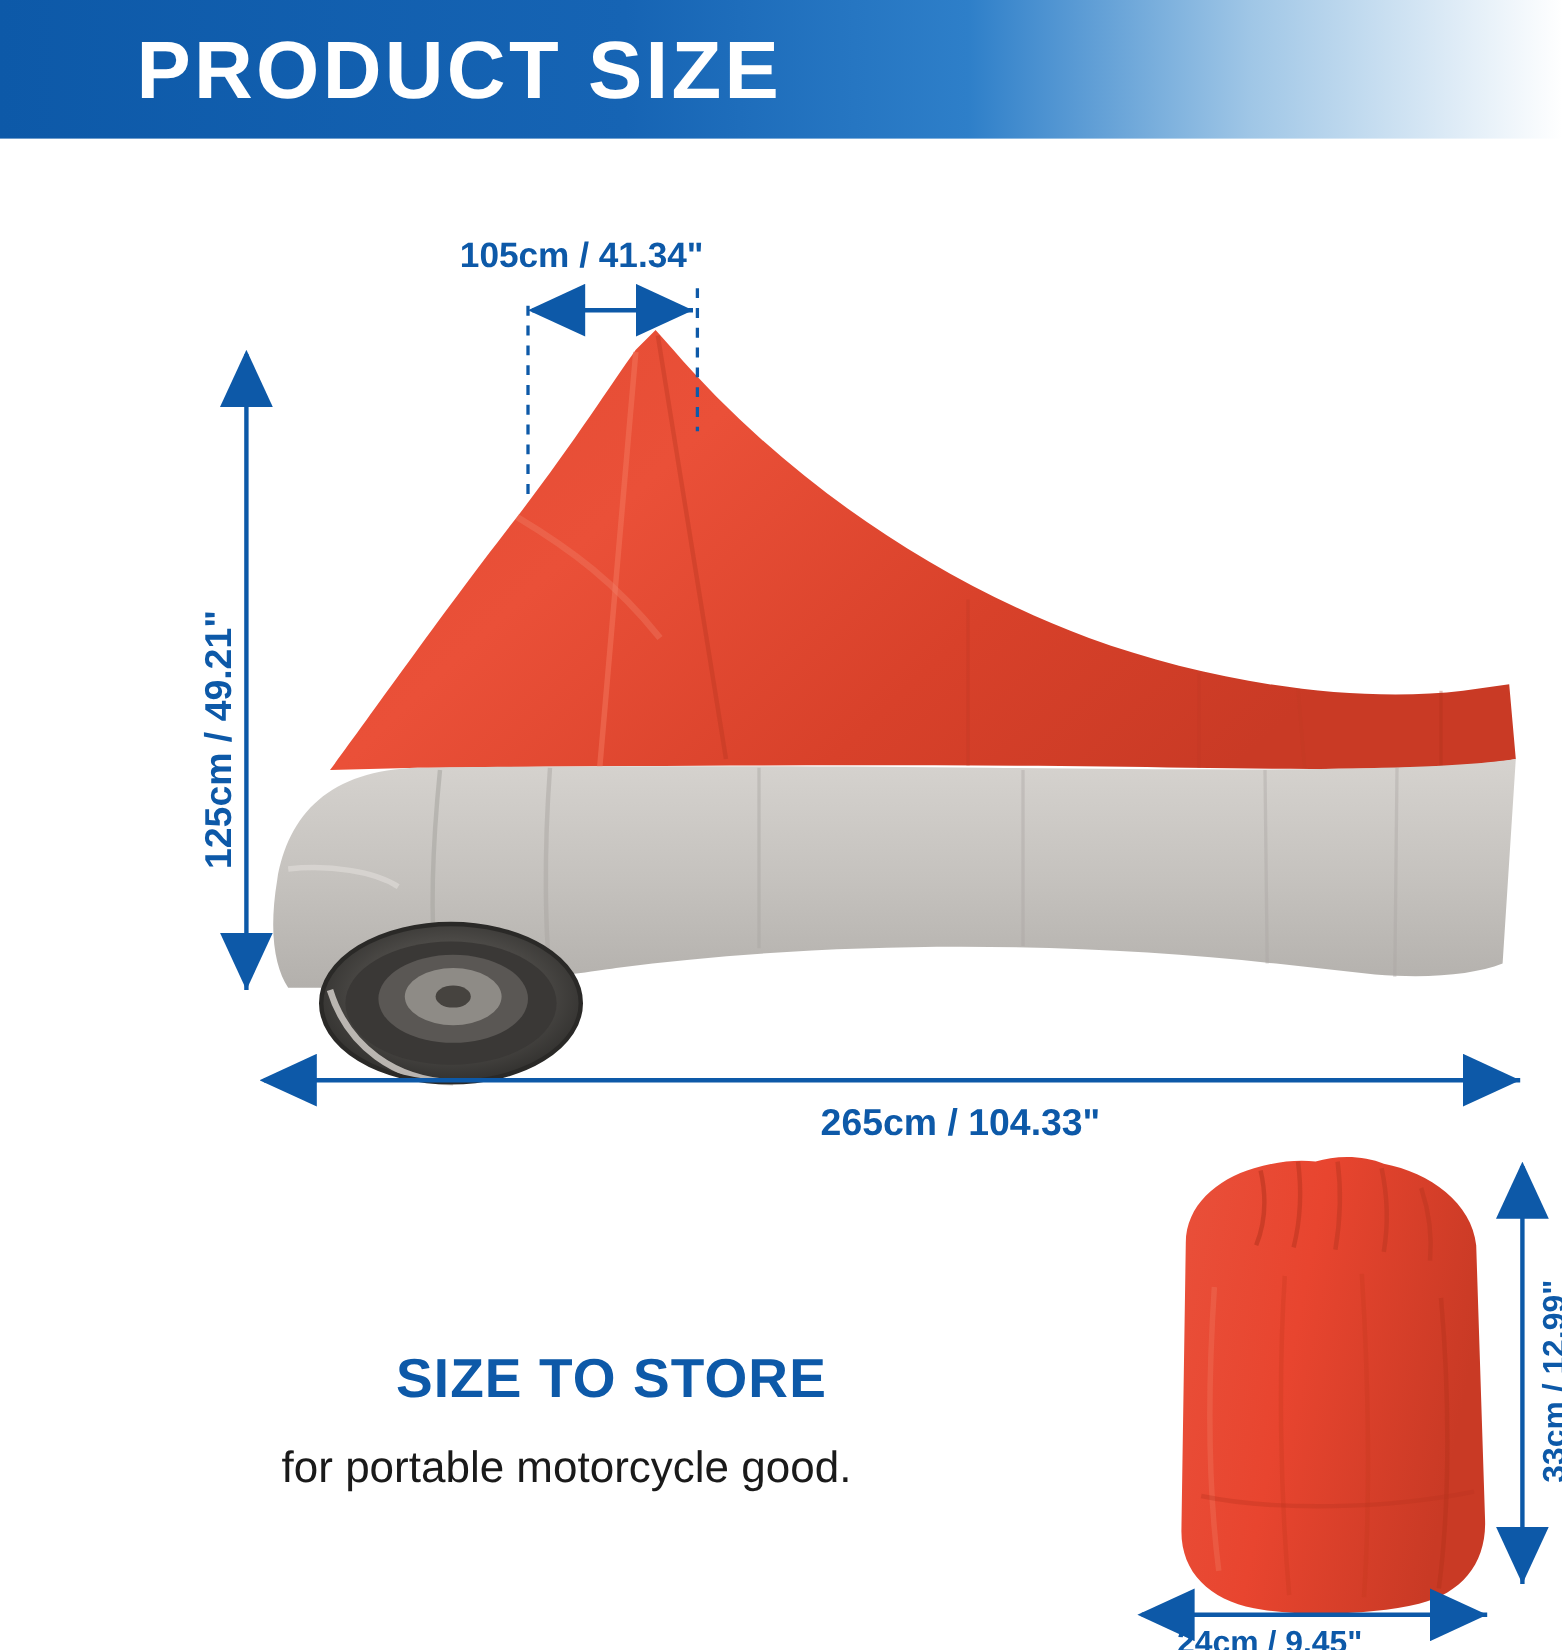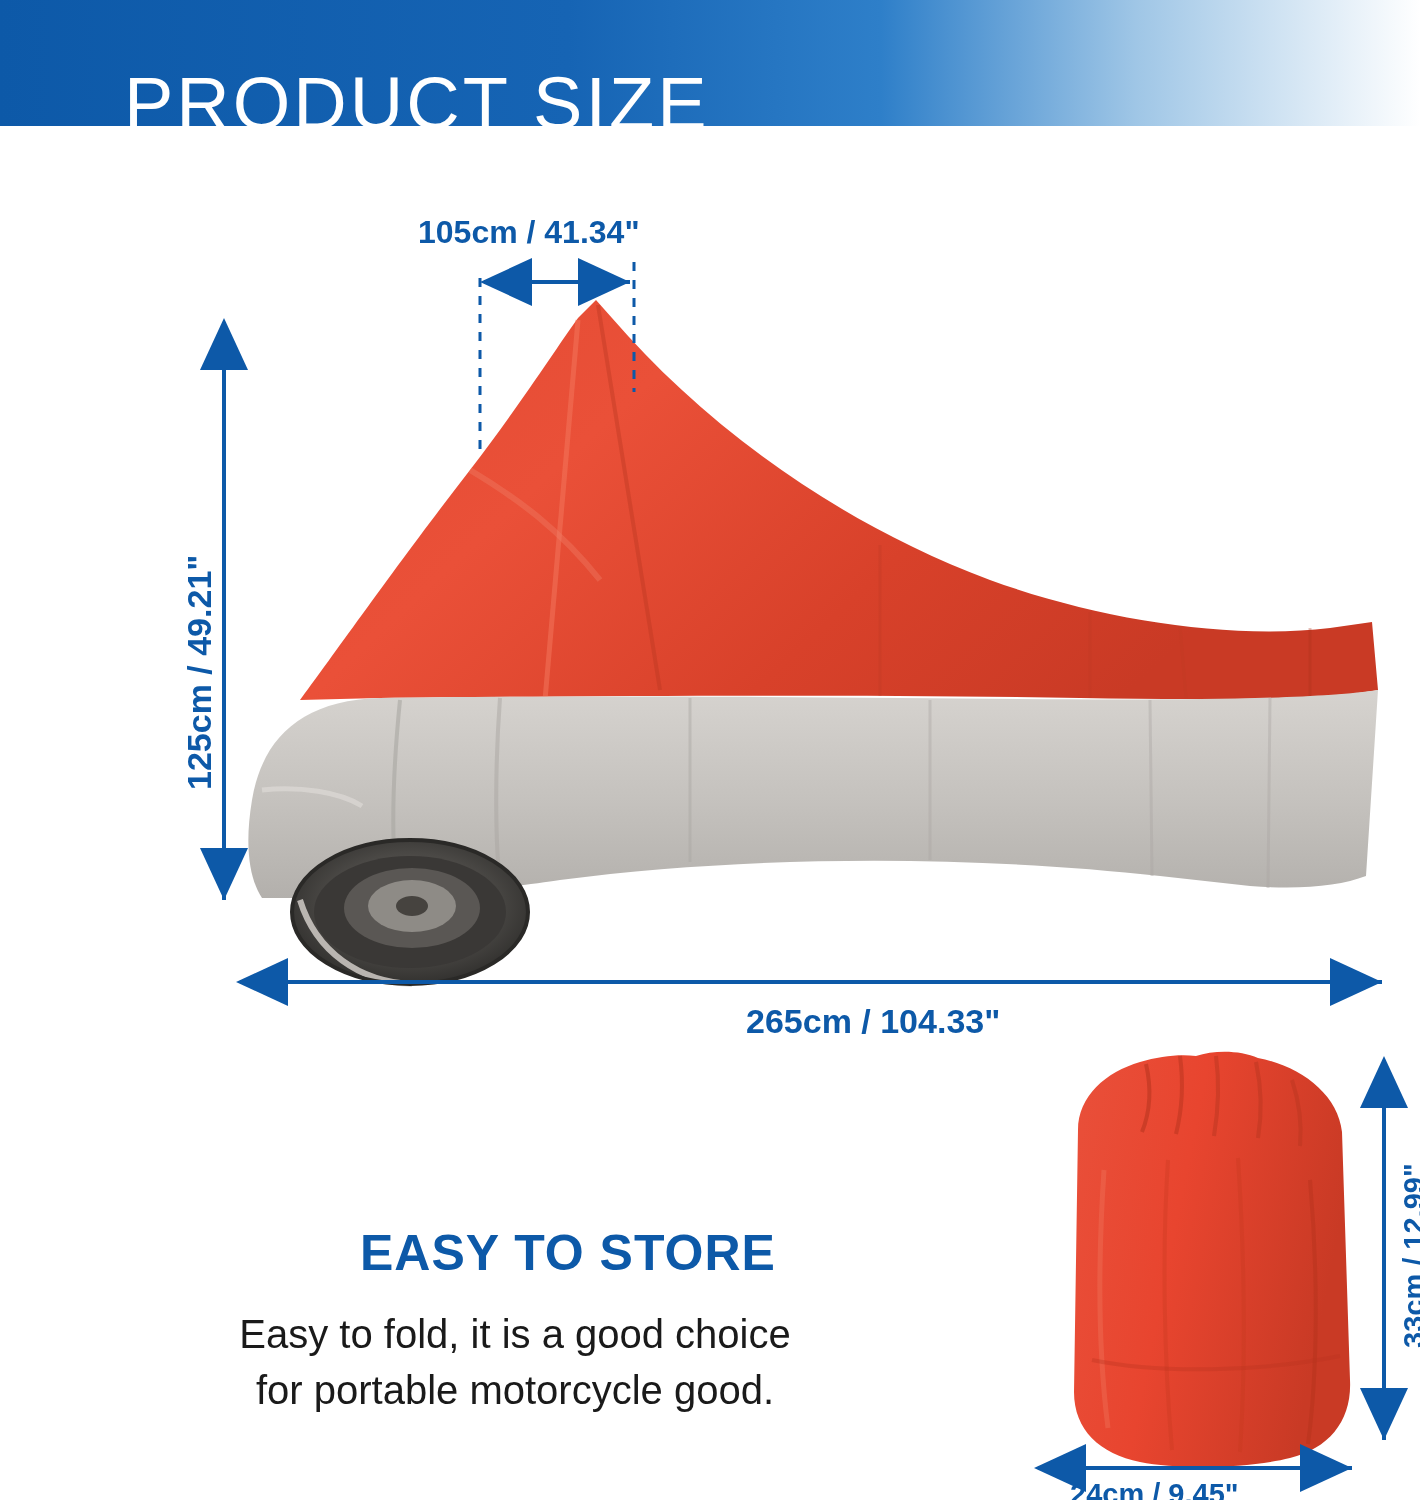--- a/index.html
+++ b/index.html
@@ -23,25 +23,24 @@
     width: 1420px;
     height: 126px;
     background: linear-gradient(90deg, #0d59a8 0%, #1664b4 40%, #2e7fc9 62%, #9fc6e6 80%, #ffffff 100%);
   }
   .header-title {
     position: absolute;
     left: 124px;
     top: 18px;
     color: #ffffff;
     font-size: 74px;
-    font-weight: normal;
+    font-weight: bold;
     letter-spacing: 3px;
     line-height: 92px;
     white-space: nowrap;
-    margin-top: 40px;
   }
 
   
   .dim-label {
     position: absolute;
     color: #0d59a8;
     font-weight: bold;
     white-space: nowrap;
   }
 
@@ -214,17 +213,16 @@
 <div class="dim-label" style="left:418px; top:214px; font-size:32px;">105cm / 41.34"</div>
 
 <div class="dim-label rot" style="left:180px; top:790px; font-size:34px;">125cm / 49.21"</div>
 
 <div class="dim-label" style="left:746px; top:1002px; font-size:34px;">265cm / 104.33"</div>
 
 <div class="dim-label rot" style="left:1398px; top:1348px; font-size:29px;">33cm / 12.99"</div>
 
 <div class="dim-label" style="left:1070px; top:1478px; font-size:29px;">24cm / 9.45"</div>
 
-<div class="easy-title">EASY TO STORE</div>
+<div class="easy-title">SIZE TO STORE</div>
 <div class="easy-body">
-  <div>Easy to fold, it is a good choice</div>
   <div>for portable motorcycle good.</div>
 </div>
 
 </body></html>

